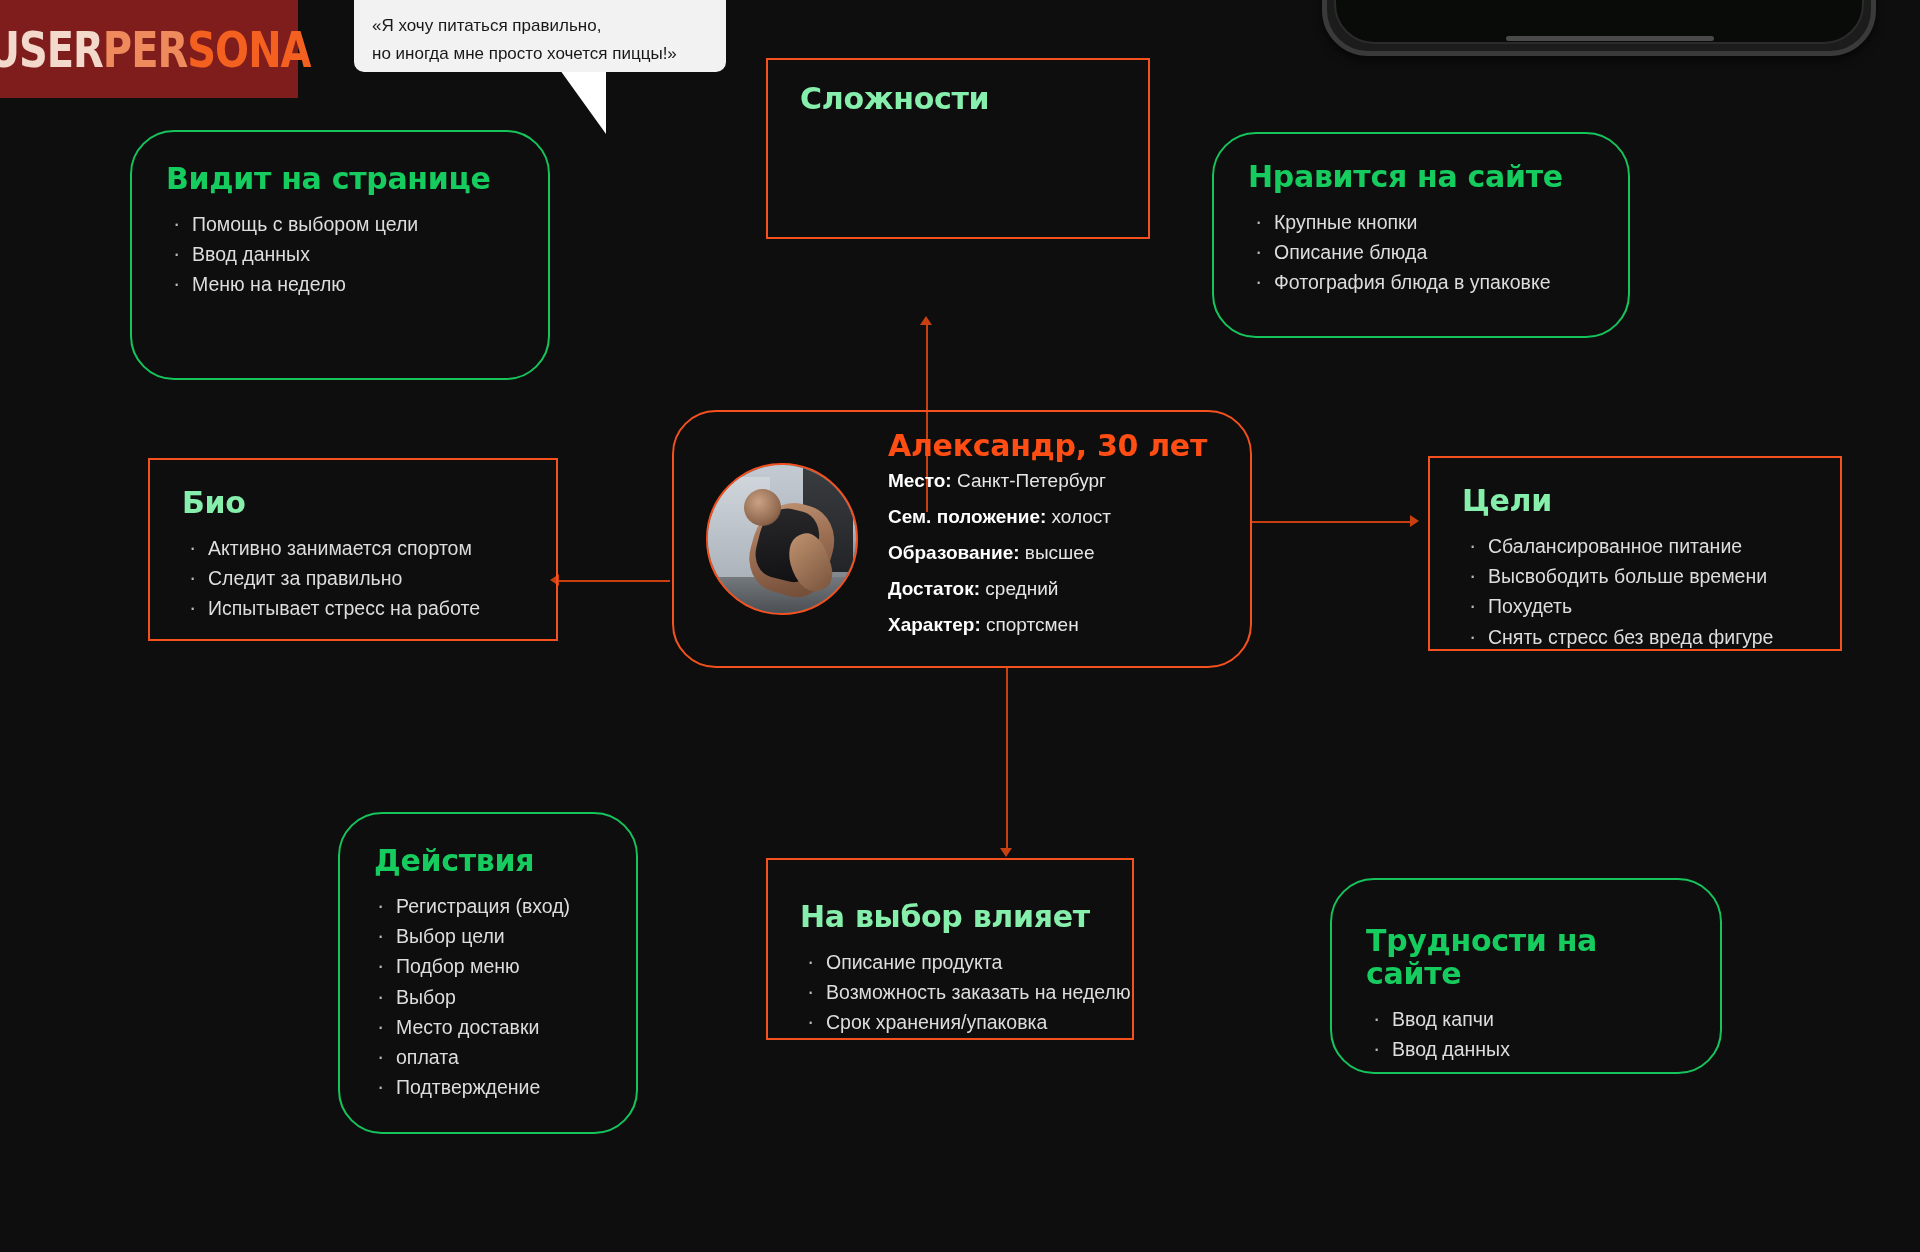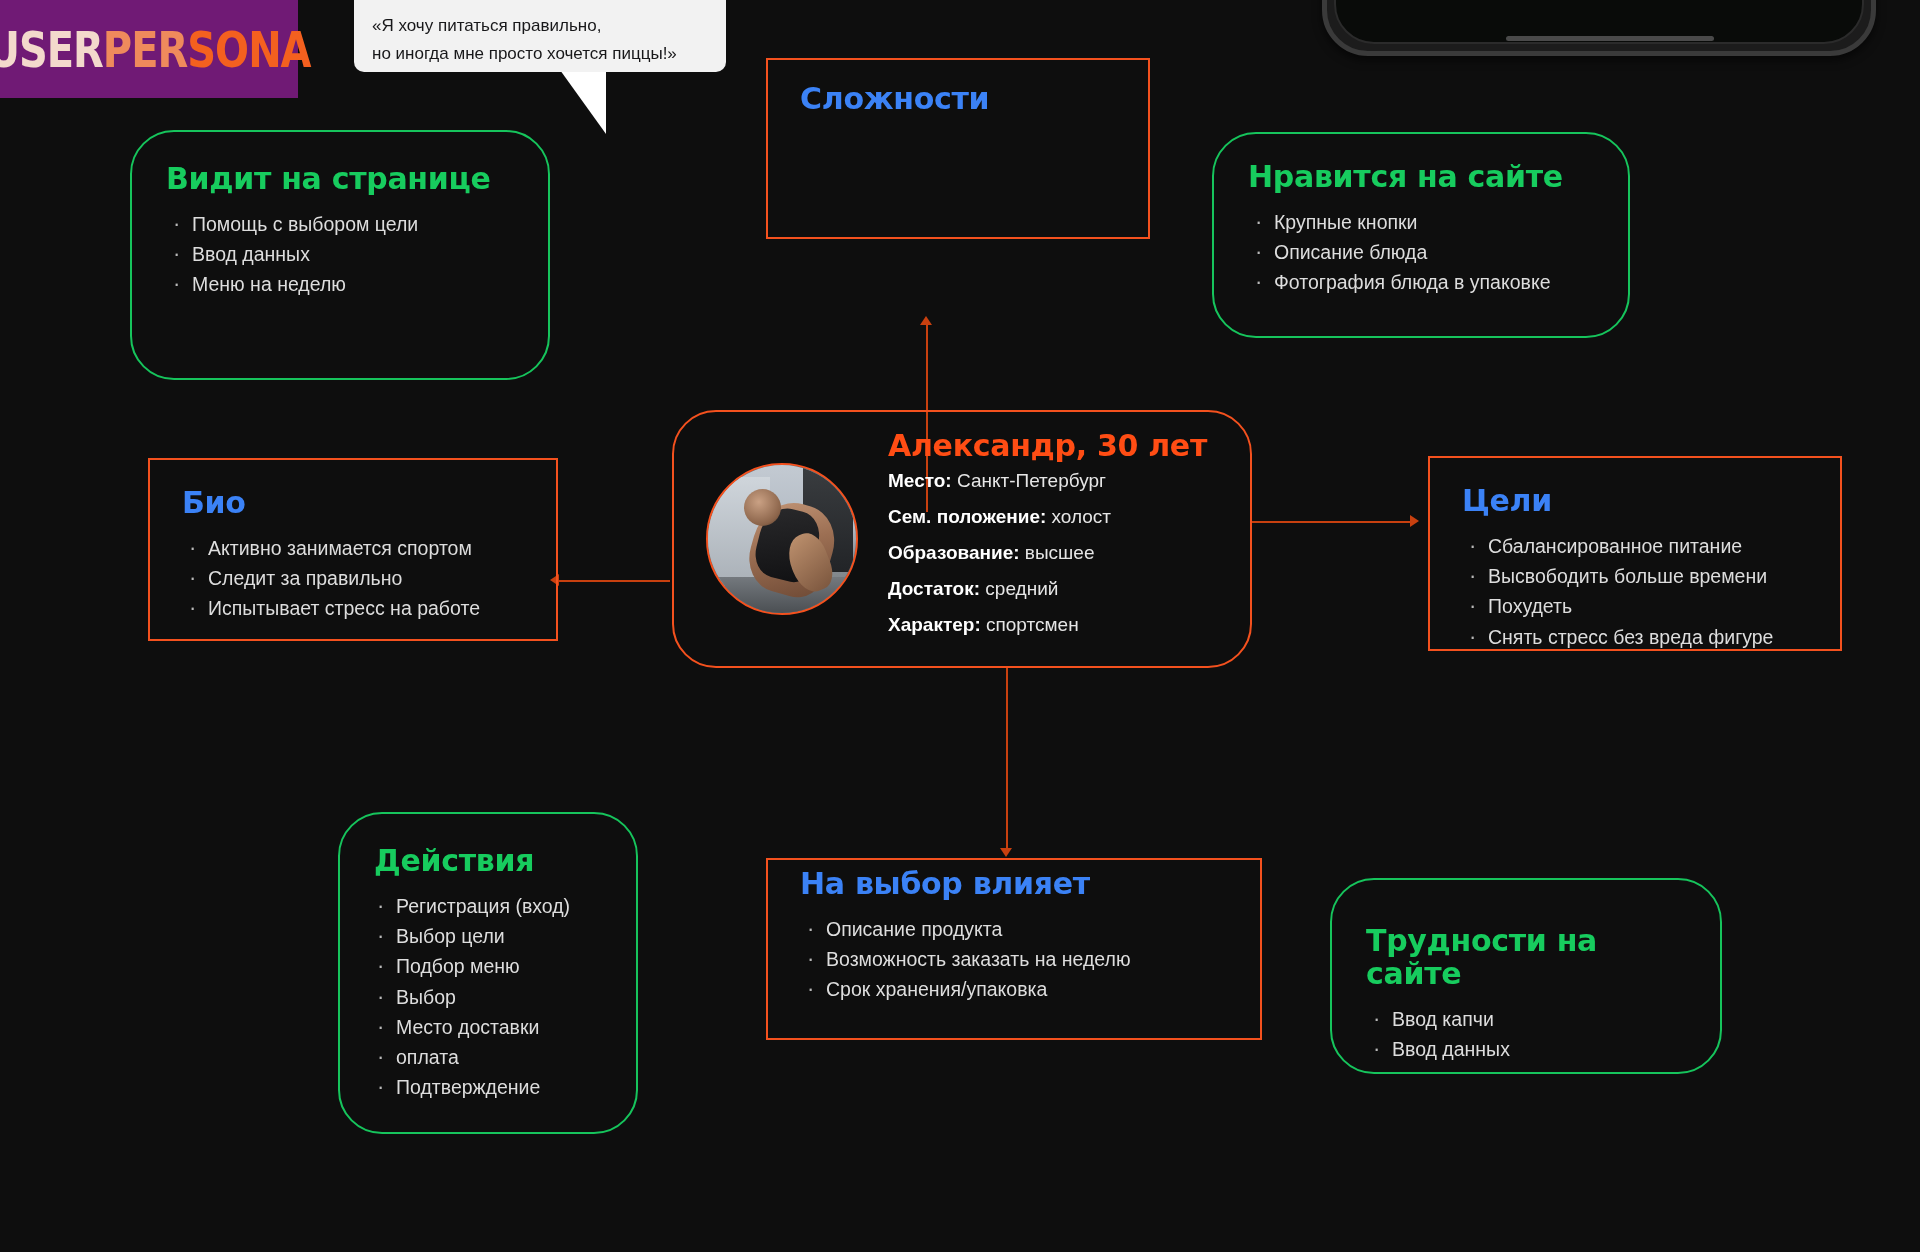--- a/index.html
+++ b/index.html
@@ -5,21 +5,21 @@
   * { margin:0; padding:0; box-sizing:border-box; }
   html,body{ background:#0e0e0e; }
   body{
     width:1920px; height:1252px; position:relative; overflow:hidden;
     font-family:"Liberation Sans", sans-serif; color:#e8e8e8;
   }
 
   
   #logo-block{
     position:absolute; left:0; top:0; width:298px; height:98px;
-    background:#701a75; display:flex; align-items:center; justify-content:center;
+    background:#7f1d1d; display:flex; align-items:center; justify-content:center;
   }
   #logo-text{
     font-family:"DejaVu Sans", sans-serif;
     font-weight:900; font-size:40px; letter-spacing:-1px; line-height:1;
     white-space:nowrap; transform:scaleY(1.25); font-style:normal;
   }
   #logo-text .p1{ color:#f3d9cc; }
   #logo-text .p2{ color:#ef8a5c; }
   #logo-text .p3{ color:#f4601f; }
 
@@ -51,41 +51,41 @@
     bottom:10px; width:208px; height:5px; border-radius:3px; background:#4a4a4a;
   }
 
   
   .card{ position:absolute; }
   .card .title{
     font-family:"DejaVu Sans", sans-serif;
     font-weight:700; font-size:30px; line-height:1.1; letter-spacing:-.3px;
   }
   .card.orange { border:2px solid #f4511e; }
-  .card.orange .title{ color:#3b82f6; }
+  .card.orange .title{ color:#86efac; }
   .card.green  { border:2px solid #16c45c; border-radius:44px; }
   .card.green .title{ color:#17cc5e; }
   ul.bullets{ list-style:none; margin-top:14px; }
   ul.bullets li{
     position:relative; padding-left:26px;
     font-size:19.5px; line-height:1.55; color:#ddd; white-space:nowrap;
   }
   ul.bullets li:before{
     content:"·"; position:absolute; left:7px; top:-2px;
     color:#b9b9b9; font-size:22px; line-height:1.55;
   }
 
   
   #card-sees        { left:130px;  top:130px;  width:420px; height:250px; padding:30px 34px; }
   #card-difficulties{ left:766px;  top:58px;   width:384px; height:181px; padding:22px 32px; }
   #card-likes       { left:1212px; top:132px;  width:418px; height:206px; padding:26px 34px; }
   #card-bio         { left:148px;  top:458px;  width:410px; height:183px; padding:26px 32px; }
   #card-goals       { left:1428px; top:456px;  width:414px; height:195px; padding:26px 32px; }
   #card-actions     { left:338px;  top:812px;  width:300px; height:322px; padding:30px 30px; }
-  #card-influences  { left:766px;  top:858px;  width:496px; height:182px; padding:7px 32px; }
+  #card-influences  { left:766px;  top:858px;  width:368px; height:182px; padding:40px 32px; }
   #card-troubles    { left:1330px; top:878px;  width:392px; height:196px; padding:44px 34px; }
 
   #card-actions ul.bullets li,
   #card-sees    ul.bullets li { }
   #card-actions .title{ margin-left:4px; }
 
   
   #persona{
     position:absolute; left:672px; top:410px; width:580px; height:258px;
     border:2px solid #f4511e; border-radius:44px;

